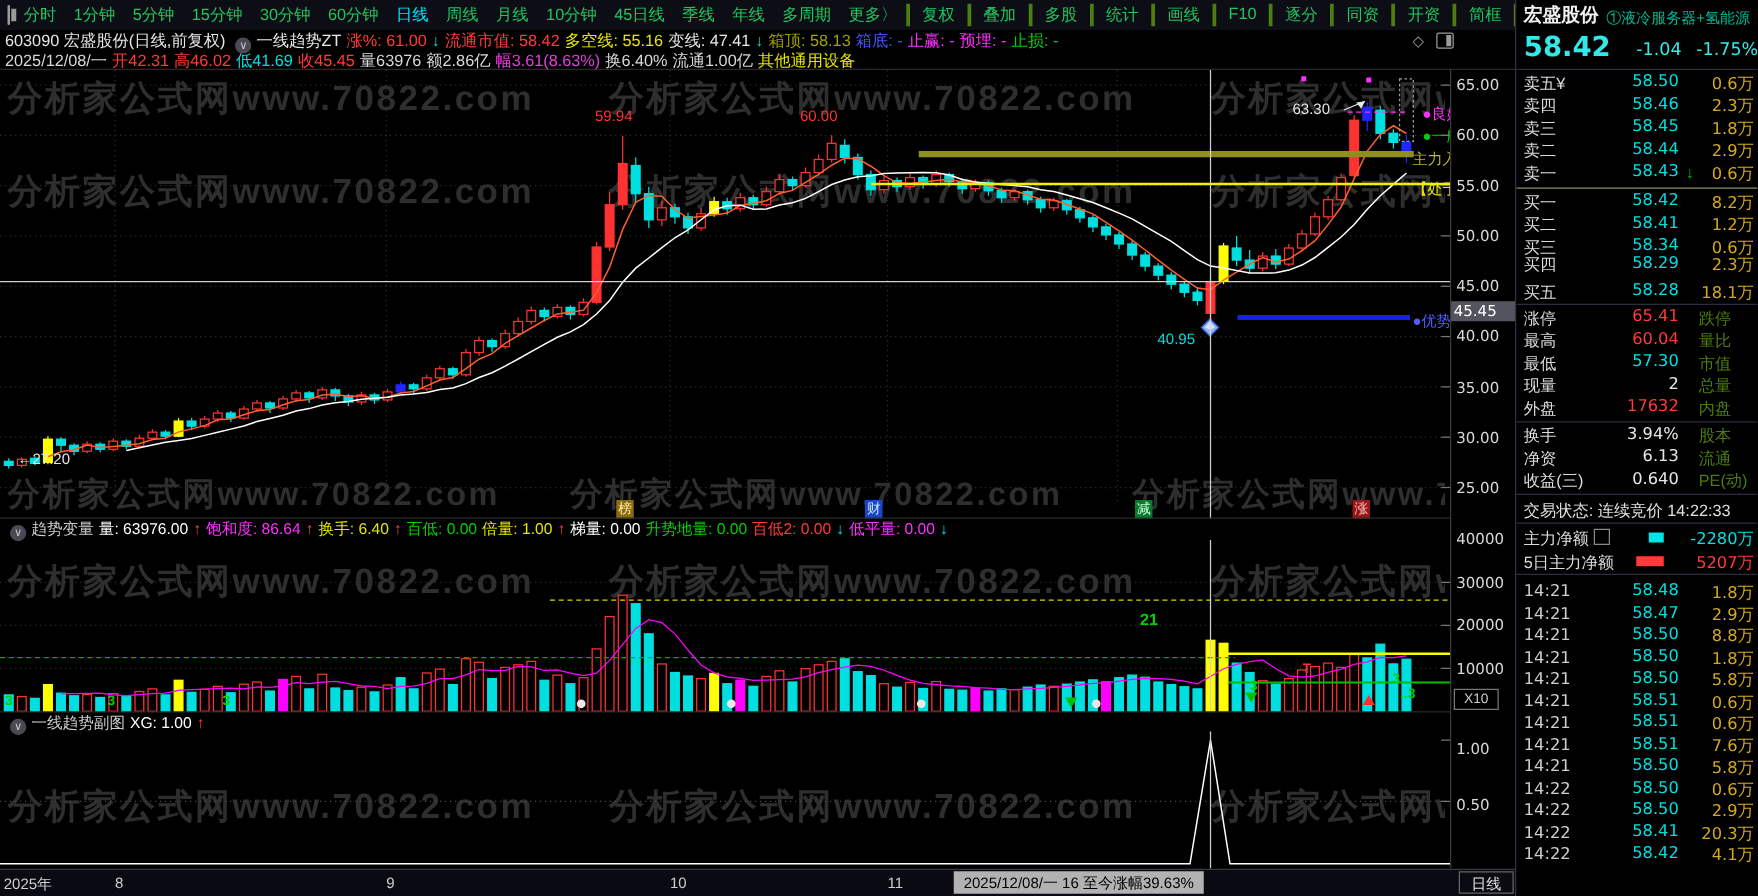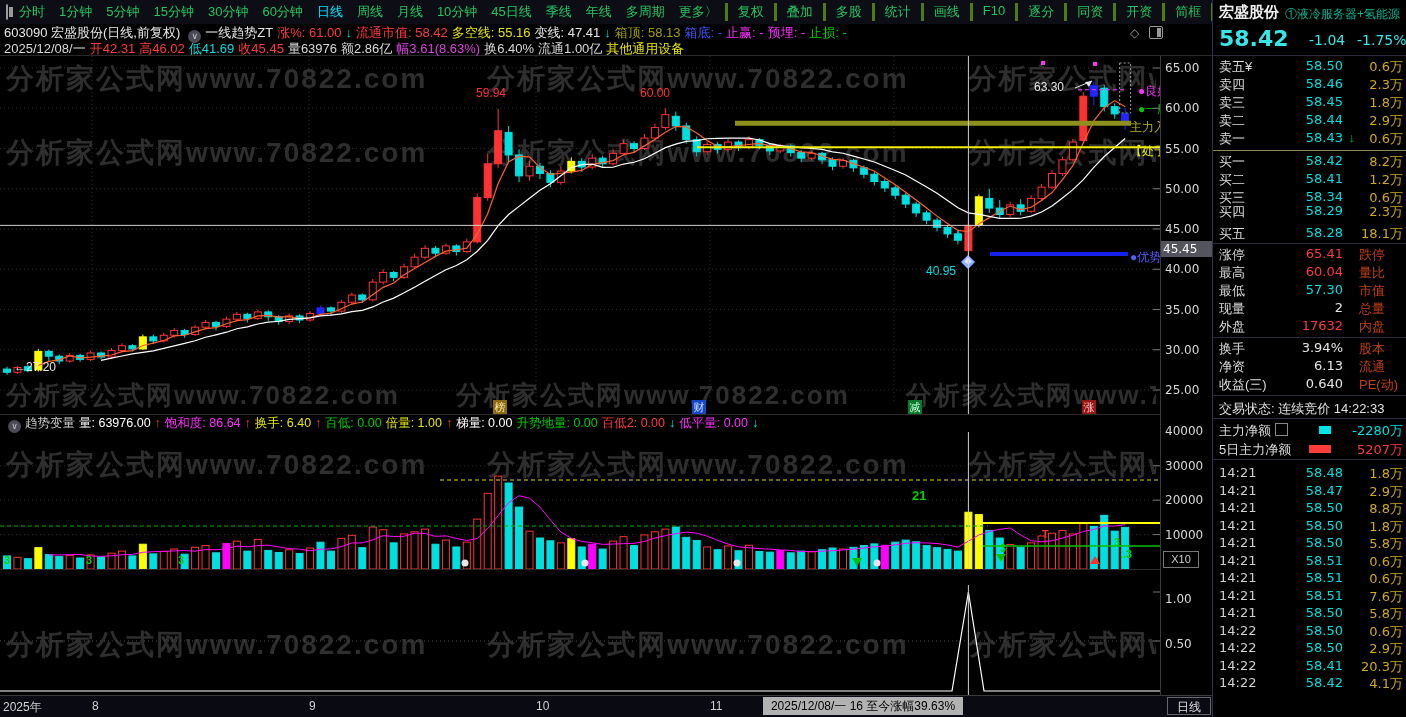--- a/index.html
+++ b/index.html
@@ -43,21 +43,21 @@
   #period-box{position:absolute;left:1167px;top:1px;width:44px;height:18px;border:1px solid #666;
       color:#e0e0e0;font-size:12px;text-align:center;line-height:18px;box-sizing:border-box;}
   
   #right-panel{position:absolute;left:1212px;top:0;width:194px;height:717px;background:#000;
       border-left:1px solid #30304a;z-index:6;overflow:hidden;}
   .rp-div{position:absolute;left:0;width:194px;height:1px;background:#2c2c40;}
   .rp-row{position:absolute;left:6px;width:186px;font-size:13px;white-space:nowrap;}
   .rp-label{color:#dcdcdc;}
   .rp-val{position:absolute;right:62px;font-family:"DejaVu Sans",sans-serif;}
   .rp-vol{position:absolute;right:2px;color:#d2a81e;font-family:"DejaVu Sans",sans-serif;}
-  .rp-col2{position:absolute;left:140px;color:#c2410c;}
+  .rp-col2{position:absolute;left:140px;color:#4d7c0f;}
   .cyan{color:#00dfdf;}.red{color:#ff3a3a;}.white{color:#e6e6e6;}
   #stock-name{position:absolute;left:6px;top:3px;color:#f0f0f0;font-size:15px;font-weight:bold;}
   #stock-tag{position:absolute;left:72px;top:6px;color:#00b894;font-size:12px;white-space:nowrap;}
   #big-price{position:absolute;left:6px;top:26px;color:#35e8e8;font-size:22px;font-weight:bold;font-family:"DejaVu Sans",sans-serif;}
   #chg{position:absolute;left:96px;top:32px;color:#35e8e8;font-size:14px;font-family:"DejaVu Sans",sans-serif;}
   #chgpct{position:absolute;left:144px;top:32px;color:#35e8e8;font-size:14px;font-family:"DejaVu Sans",sans-serif;}
   
   #corner-wm{position:absolute;left:1203px;top:650px;width:203px;height:67px;z-index:9;}
   #wm-title{position:absolute;left:52px;top:2px;color:#ffd700;font-size:20px;font-weight:bold;letter-spacing:1px;
       text-shadow:1px 0 #c22,-1px 0 #c22,0 1px #c22,0 -1px #c22;border-bottom:2px solid #eee;padding-bottom:1px;}
@@ -527,20 +527,21 @@
     </svg>
   <svg id="sub-svg" class="pane" style="top:585px;" width="1160" height="110">
       <line x1="0" y1="56" x2="1160" y2="56" stroke="#4a4a4a" stroke-dasharray="1,3"></line>
       <polyline points="0,106 952,106 968.4,7 984,106 1160,106" fill="none" stroke="#fff" stroke-width="1.2"></polyline>
       <line x1="968.4" y1="0" x2="968.4" y2="110" stroke="#d0d0d0"></line>
       <line x1="1153" y1="7" x2="1160" y2="7" stroke="#777"></line>
       <line x1="1153" y1="56" x2="1160" y2="56" stroke="#777"></line>
     </svg>
 
   <div class="inforow" id="indrow" style="top:415px;font-size:12.5px;"><span class="cicon">∨</span><span class="seg" style="color: rgb(204, 204, 204);">趋势变量</span><span class="seg" style="color: rgb(255, 255, 255);">量: 63976.00</span><span class="seg" style="color: rgb(255, 58, 58);">↑</span><span class="seg" style="color: rgb(255, 48, 255);">饱和度: 86.64</span><span class="seg" style="color: rgb(255, 58, 58);">↑</span><span class="seg" style="color: rgb(229, 229, 0);">换手: 6.40</span><span class="seg" style="color: rgb(255, 58, 58);">↑</span><span class="seg" style="color: rgb(0, 208, 0);">百低: 0.00</span><span class="seg" style="color: rgb(229, 229, 0);">倍量: 1.00</span><span class="seg" style="color: rgb(255, 58, 58);">↑</span><span class="seg" style="color: rgb(255, 255, 255);">梯量: 0.00</span><span class="seg" style="color: rgb(0, 208, 0);">升势地量: 0.00</span><span class="seg" style="color: rgb(255, 58, 58);">百低2: 0.00</span><span class="seg" style="color: rgb(0, 223, 223);">↓</span><span class="seg" style="color: rgb(255, 48, 255);">低平量: 0.00</span><span class="seg" style="color: rgb(0, 223, 223);">↓</span></div>
+  <div class="inforow" id="subrow" style="top:570px;font-size:12.5px;"><span class="cicon">∨</span><span class="seg" style="color: rgb(204, 204, 204);">一线趋势副图</span><span class="seg" style="color: rgb(255, 255, 255);">XG: 1.00</span><span class="seg" style="color: rgb(255, 58, 58);">↑</span></div>
 
   <div id="axis-labels">
       <div class="axlab" style="top: 61px;">65.00</div>
       <div class="axlab" style="top: 101.25px;">60.00</div>
       <div class="axlab" style="top: 141.5px;">55.00</div>
       <div class="axlab" style="top: 181.75px;">50.00</div>
       <div class="axlab" style="top: 222px;">45.00</div>
       <div class="axlab" style="top: 262.25px;">40.00</div>
       <div class="axlab" style="top: 302.5px;">35.00</div>
       <div class="axlab" style="top: 342.75px;">30.00</div>

